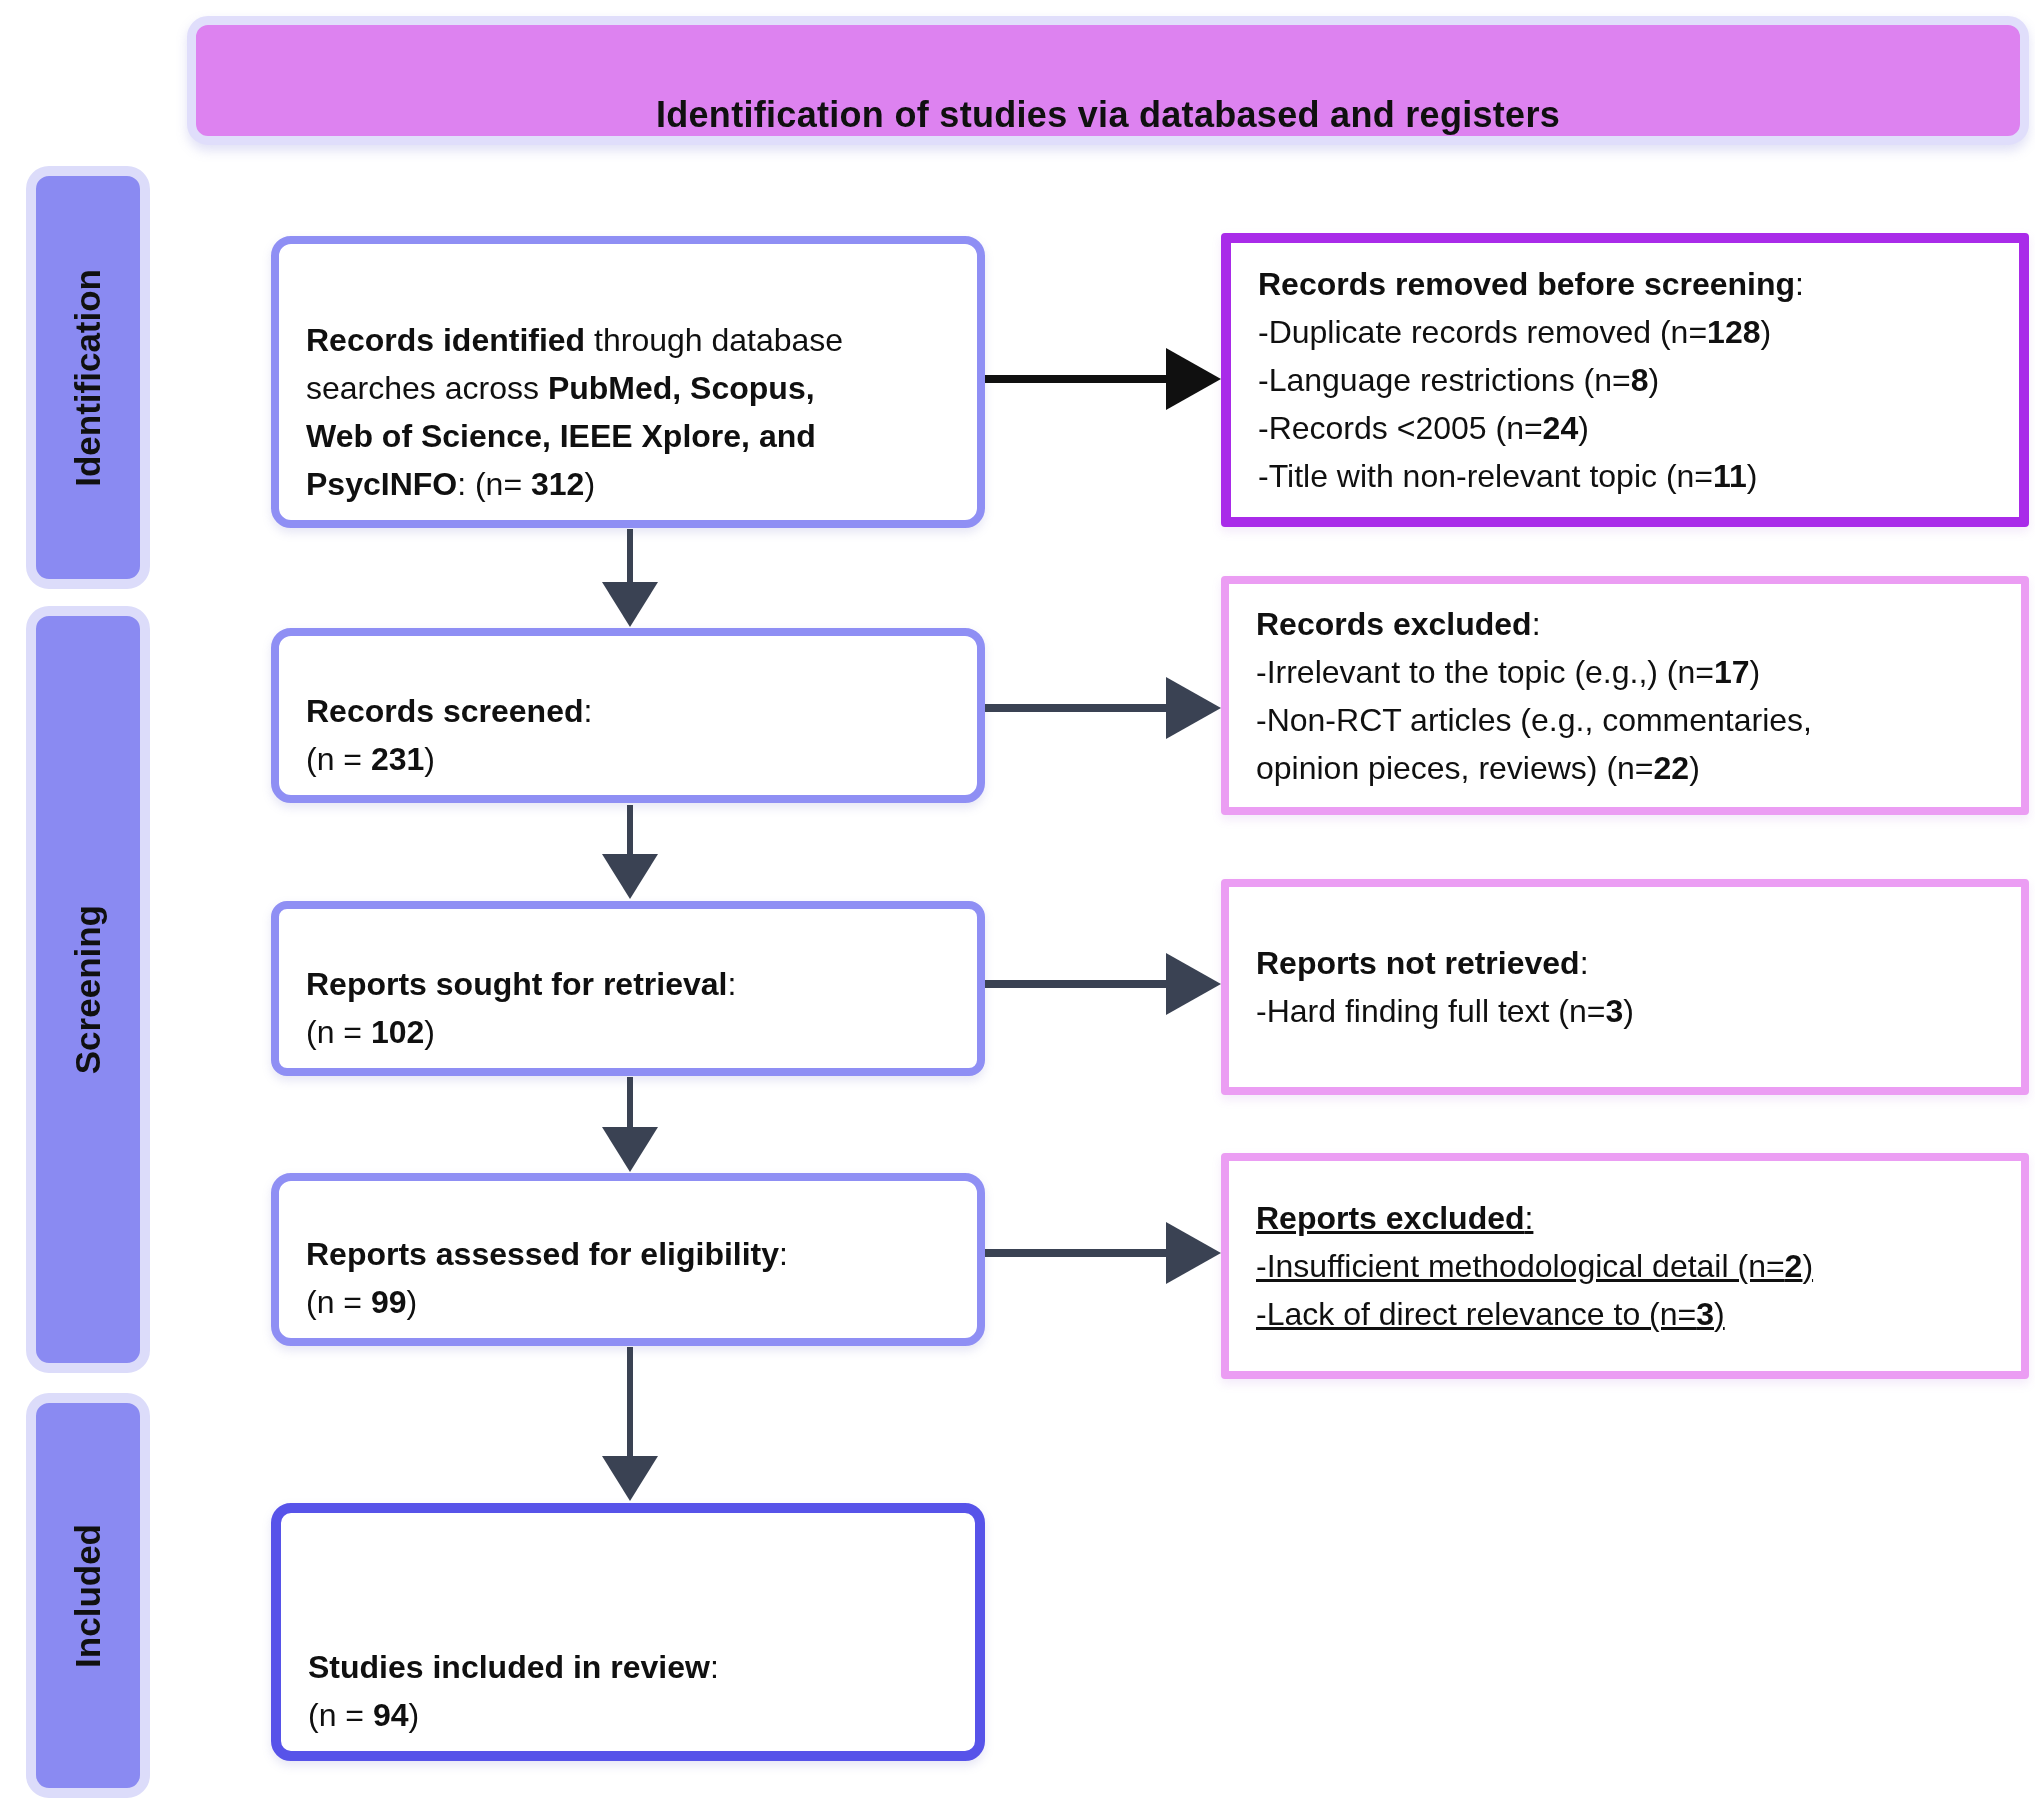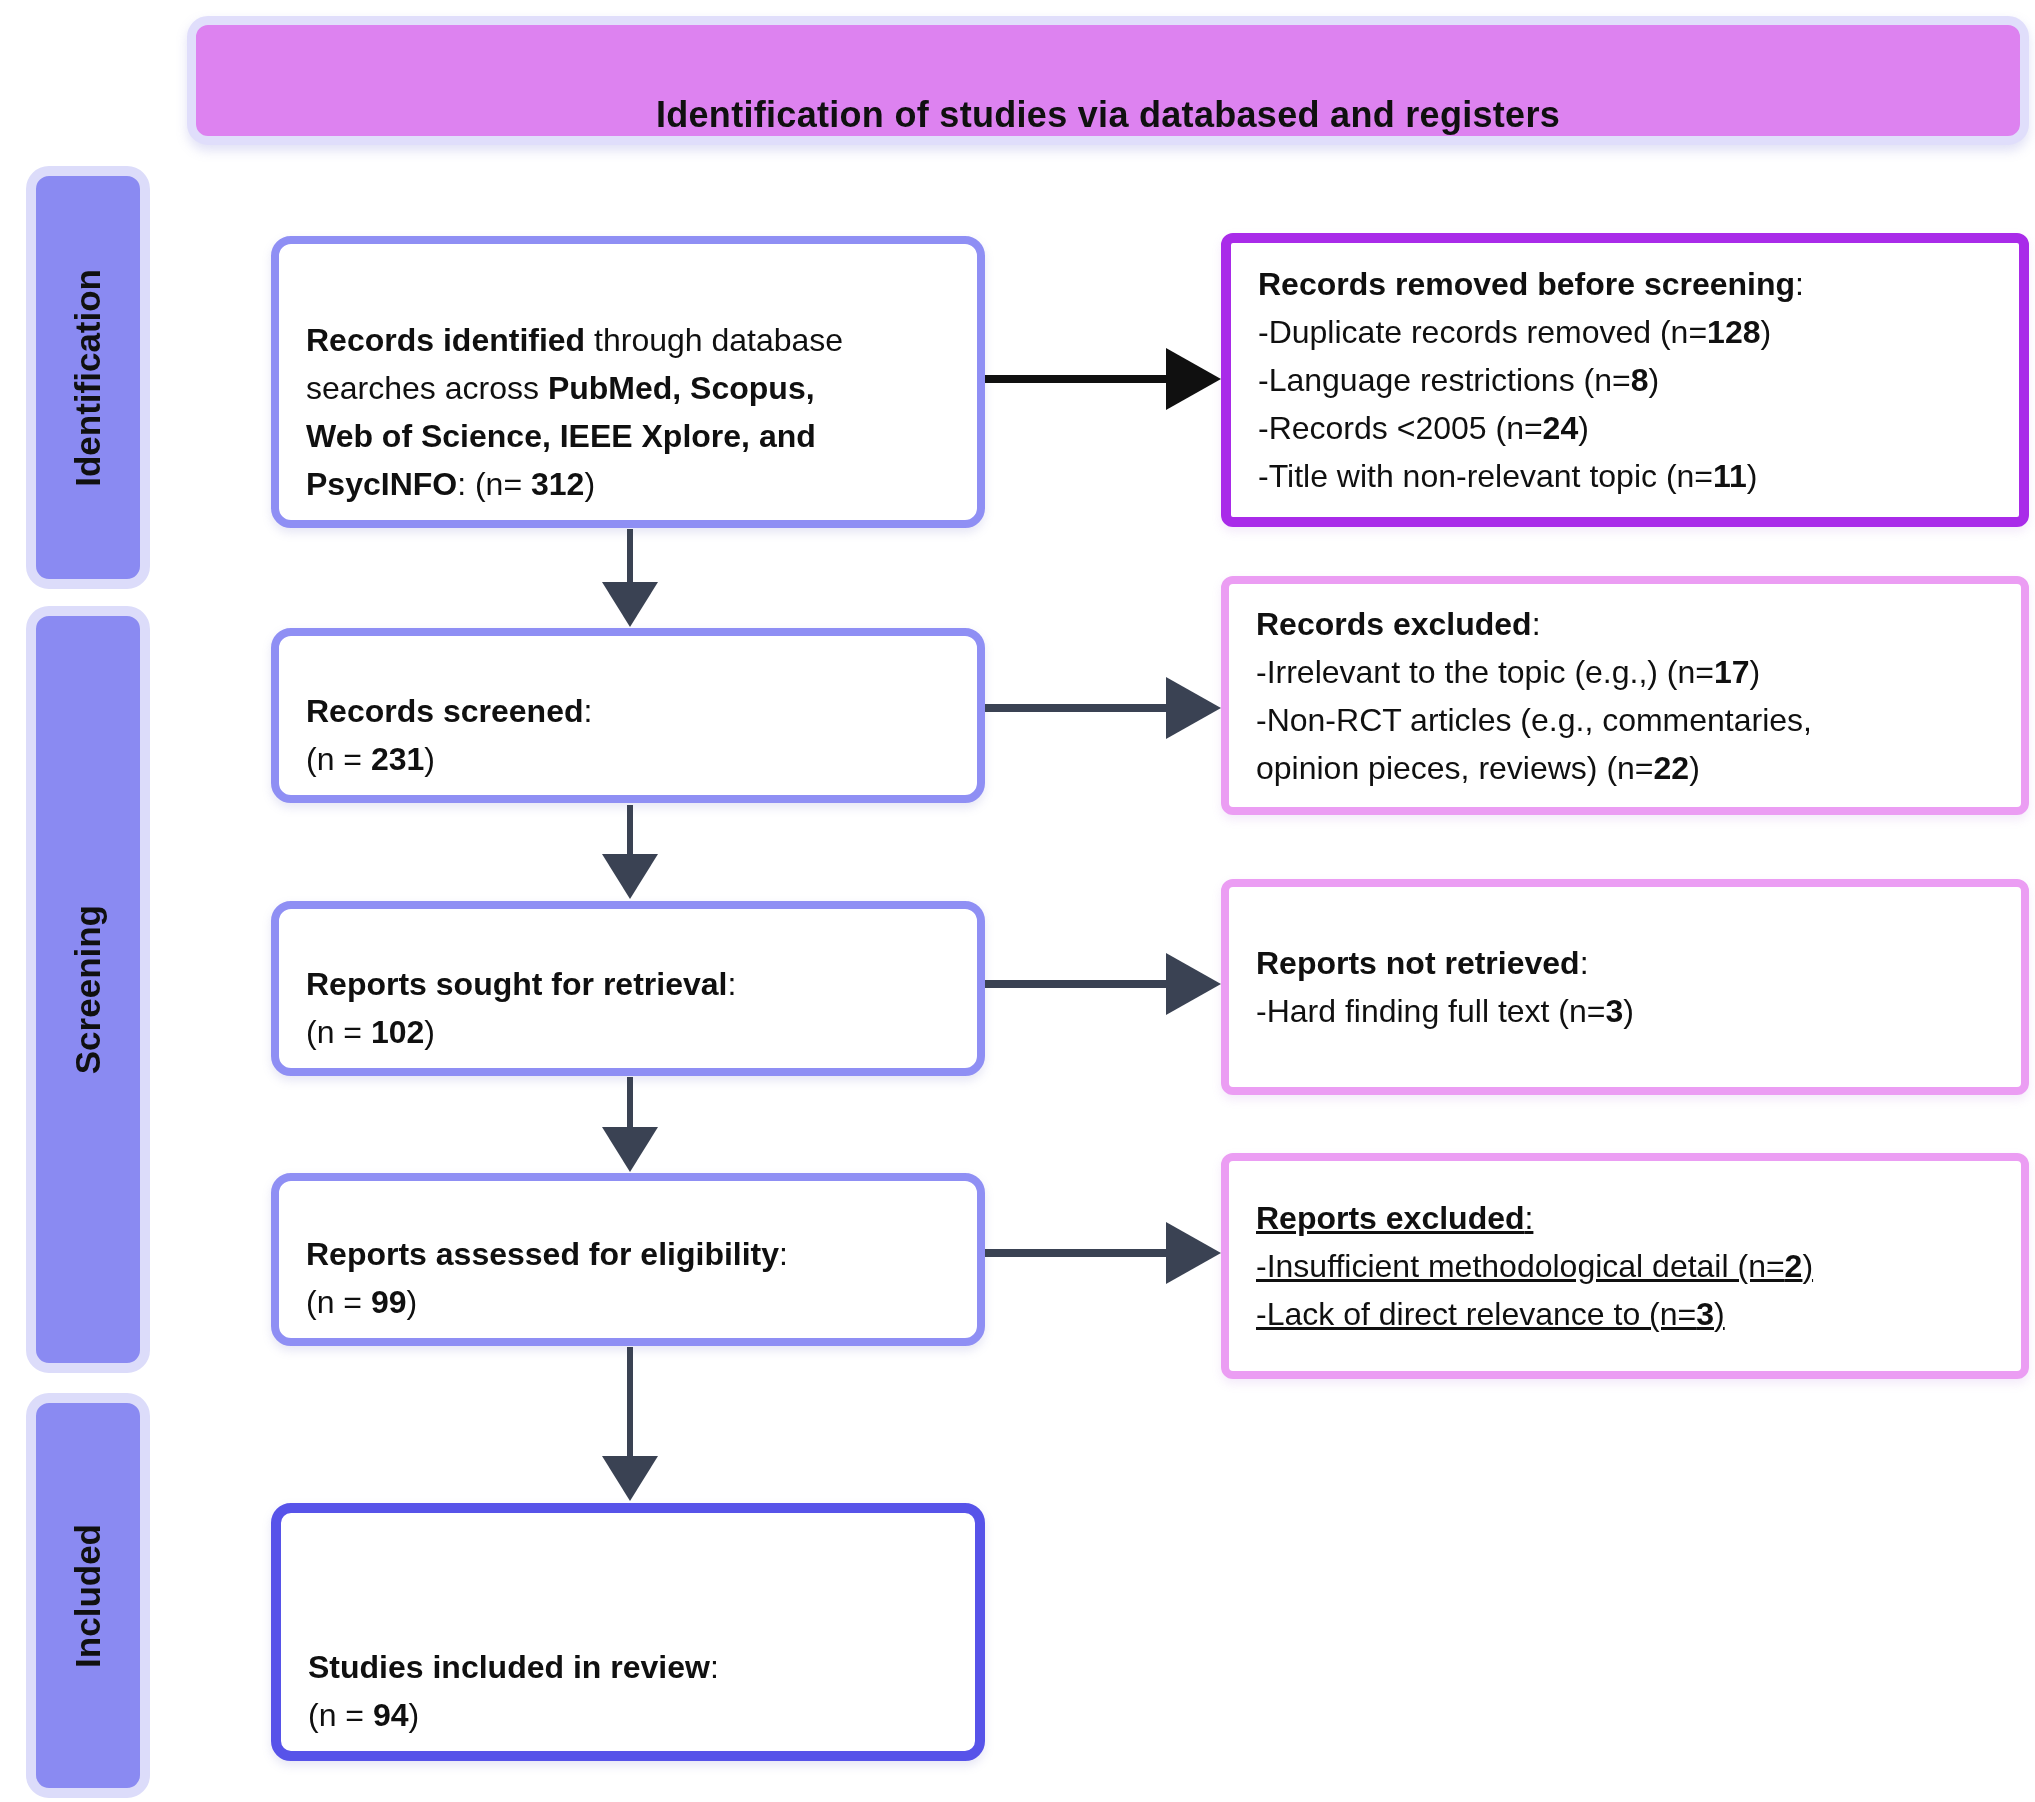--- a/index.html
+++ b/index.html
@@ -26,21 +26,21 @@
   }
   .pbox{
     position:absolute;left:271px;width:714px;box-sizing:border-box;background:#ffffff;
     border:8.2px solid var(--process-border,#8f8ff4);border-radius:20px;
     display:flex;flex-direction:column;justify-content:flex-end;
     padding:11.7px 17.5px 11.7px 27px;box-shadow:0 4.7px 9.3px rgba(120,120,200,.18);
   }
   .pbox.included{border:10.5px solid var(--included-border,#5753e9);}
   .rbox{
     position:absolute;left:1221px;width:808px;box-sizing:border-box;background:#ffffff;
-    border:8.7px solid var(--excluded-border,#eb9df3);border-radius:12px;
+    border:8.7px solid var(--excluded-border,#eb9df3);border-radius:4px;
     display:flex;flex-direction:column;justify-content:center;
     padding:11.7px 17.5px 11.7px 27px;box-shadow:0 4.7px 9.3px rgba(180,120,220,.15);
   }
   .rbox.removed{border:10.5px solid var(--removed-border,#a92be9);}
   .tl{font-size:32px;line-height:1.5;font-weight:400;}
   .seg.b{font-weight:700;}
   .harrow{position:absolute;left:985px;width:236px;height:64px;display:flex;align-items:center;}
   .harrow .line{flex:1;height:7.6px;background:var(--arrow-secondary,#3a4253);}
   .harrow .head{width:0;height:0;border-top:31.5px solid transparent;border-bottom:31.5px solid transparent;border-left:55px solid var(--arrow-secondary,#3a4253);}
   .harrow.primary .line{background:var(--arrow-primary,#101010);height:8.7px;}
@@ -75,21 +75,21 @@
         <div class="tl"><span class="seg b">Web of Science, IEEE Xplore, and</span></div>
         <div class="tl"><span class="seg b">PsycINFO</span><span class="seg">: (n= </span><span class="seg b">312</span><span class="seg">)</span></div>
       </div>
   </div>
   <div class="pbox" style="top:628px;height:175px;">
     <div>
         <div class="tl"><span class="seg b">Records screened</span><span class="seg">:</span></div>
         <div class="tl"><span class="seg">(n = </span><span class="seg b">231</span><span class="seg">)</span></div>
       </div>
   </div>
-  <div class="pbox" style="top:901px;height:175px;">
+  <div class="pbox" style="top:901px;height:175px;border-radius:16px;">
     <div>
         <div class="tl"><span class="seg b">Reports sought for retrieval</span><span class="seg">:</span></div>
         <div class="tl"><span class="seg">(n = </span><span class="seg b">102</span><span class="seg">)</span></div>
       </div>
   </div>
   <div class="pbox" style="top:1173px;height:173px;">
     <div>
         <div class="tl"><span class="seg b">Reports assessed for eligibility</span><span class="seg">:</span></div>
         <div class="tl"><span class="seg">(n = </span><span class="seg b">99</span><span class="seg">)</span></div>
       </div>

